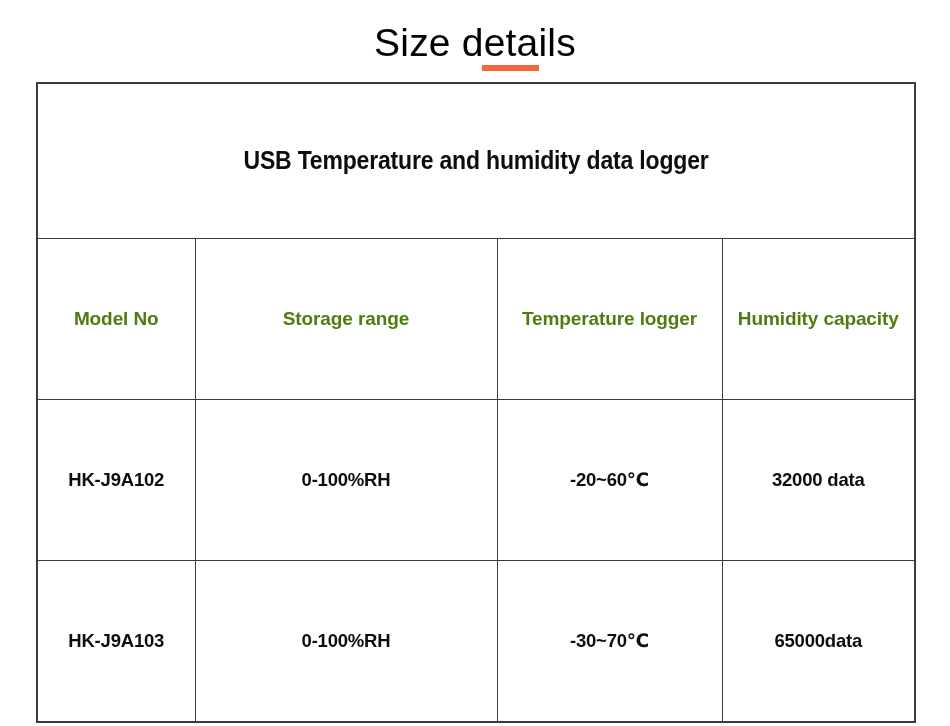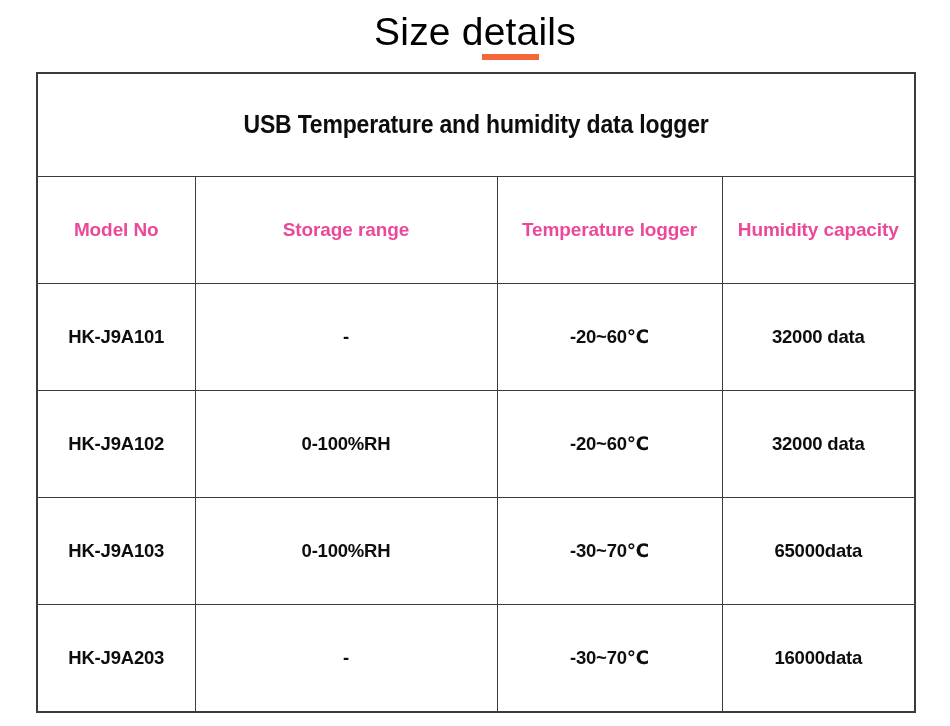--- a/index.html
+++ b/index.html
@@ -21,21 +21,21 @@
   }
 
   
   .title-wrap {
     position: absolute;
     left: 0;
     top: 0;
     width: 950px;
     height: 62px;
     display: flex;
-    align-items: center;
+    align-items: flex-end;
     justify-content: center;
   }
   .title {
     position: relative;
     font-size: 39px;
     font-weight: 400;
     letter-spacing: 0.2px;
     color: #000000;
     line-height: 1;
     white-space: nowrap;
@@ -56,20 +56,21 @@
     top: 72px;
     width: 878px;
     height: 641px;
   }
   table.spec {
     width: 878px;
     height: 641px;
     border-collapse: collapse;
     table-layout: fixed;
     border: 2px solid #3b3b3b;
+    margin-top: 10px;
   }
   table.spec td, table.spec th {
     border: 1px solid #3b3b3b;
     text-align: center;
     vertical-align: middle;
     padding: 0;
     font-weight: bold;
     color: #111111;
     font-family: "Liberation Sans", "DejaVu Sans", sans-serif;
   }
@@ -90,21 +91,21 @@
     font-family: "Liberation Sans Narrow", "Liberation Sans", "DejaVu Sans Condensed", sans-serif;
     transform: scaleX(0.92);
   }
 
   
   tr.head-row th {
     height: 71px;
     font-size: 19px;
     font-weight: bold;
     letter-spacing: -0.1px;
-    color: #ec4899;
+    color: #4d7c0f;
   }
 
   
   tr.data-row td {
     height: 71px;
     font-size: 18.5px;
     font-weight: bold;
     letter-spacing: -0.2px;
     color: #0d0d0d;
   }
@@ -145,43 +146,31 @@
         </tr>
 
         <tr class="head-row">
           <th>Model No</th>
           <th>Storage range</th>
           <th>Temperature logger</th>
           <th>Humidity capacity</th>
         </tr>
 
         <tr class="data-row">
-          <td>HK-J9A101</td>
-          <td class="dash">-</td>
-          <td>-20~60℃</td>
-          <td>32000 data</td>
-        </tr>
-        <tr class="data-row">
           <td>HK-J9A102</td>
           <td>0-100%RH</td>
           <td>-20~60℃</td>
           <td>32000 data</td>
         </tr>
         <tr class="data-row">
           <td>HK-J9A103</td>
           <td>0-100%RH</td>
           <td>-30~70℃</td>
           <td>65000data</td>
         </tr>
 
 
-        <tr class="data-row">
-          <td>HK-J9A203</td>
-          <td class="dash">-</td>
-          <td>-30~70℃</td>
-          <td>16000data</td>
-        </tr>
 
       </tbody>
     </table>
   </div>
 
 </div>
 
 </body></html>

